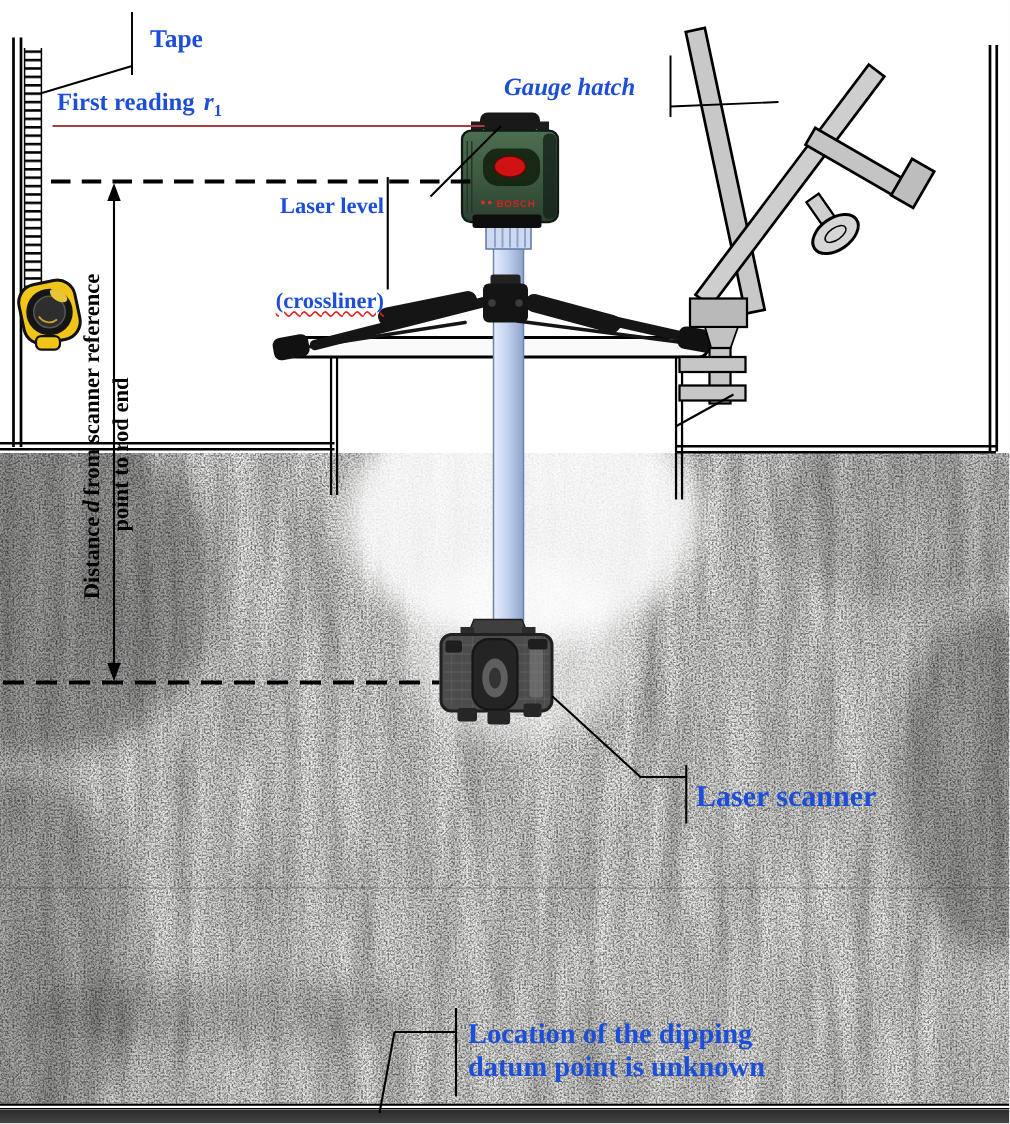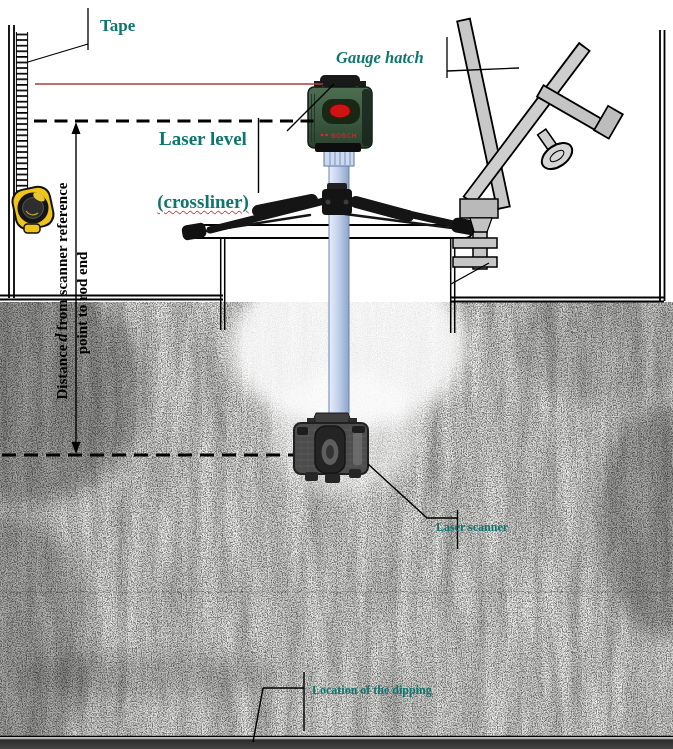--- a/index.html
+++ b/index.html
@@ -1,30 +1,30 @@
 <!DOCTYPE html>
 <html><head>
 <meta charset="utf-8">
 <style>
   html,body{margin:0;padding:0;background:#ffffff;}
   .stage{
     position:relative;width:673px;height:749px;overflow:hidden;background:#fff;
     font-family:"Liberation Serif","DejaVu Serif",serif;
   }
   .stage svg.base{position:absolute;left:0;top:0;}
-  .lbl{position:absolute;color:#0f766e;font-weight:bold;white-space:nowrap;}
+  .lbl{position:absolute;color:#1d4ed8;font-weight:bold;white-space:nowrap;}
   .lbl-tape{left:100px;top:16px;font-size:17px;}
   .lbl-first{left:38px;top:58px;font-size:16.5px;}
   .lbl-first .sym{font-style:italic;font-weight:bold;font-size:17px;margin-left:6px;}
   .lbl-first sub{font-size:11px;}
   .lbl-gauge{left:336px;top:48px;font-size:16.5px;font-style:italic;}
-  .lbl-laserlevel{left:150px;top:129px;width:106px;text-align:center;font-size:19px;line-height:19px;}
+  .lbl-laserlevel{left:150px;top:129px;width:106px;text-align:right;font-size:15px;line-height:19px;}
   .wavy{text-decoration-line:underline;text-decoration-style:wavy;text-decoration-color:#e02020;text-decoration-thickness:1px;text-underline-offset:2px;margin-top:44px;}
-  .lbl-scanner{left:436px;top:520px;font-size:12px;}
-  .lbl-datum{left:312px;top:679px;font-size:12px;line-height:22px;white-space:normal;width:200px;}
+  .lbl-scanner{left:464px;top:520px;font-size:20px;}
+  .lbl-datum{left:312px;top:679px;font-size:19px;line-height:22px;white-space:normal;width:200px;}
   .vwrap{position:absolute;width:0;height:0;}
   .vwrap .vtext{
     position:absolute;transform:translate(-50%,-50%) rotate(-90deg);
     white-space:nowrap;font-weight:bold;font-size:15px;color:#000;
   }
   .vtext .sym{font-style:italic;font-size:16px;padding:0 3px;}
   .vwrap1{left:62px;top:291px;}
   .vwrap2{left:82px;top:303px;}
 </style>
 </head>
@@ -204,20 +204,23 @@
   </g>
   <path d="M28 62 L88 44 M88 50 V8" stroke="#000" stroke-width="1.3" fill="none"></path>
   <path d="M287 131 L334 84 M258.5 118 V193" stroke="#000" stroke-width="1.4" fill="none"></path>
   <path d="M447 37 V78 M447 71 L519 68" stroke="#000" stroke-width="1.3" fill="none"></path>
   <path d="M368 464 L427 518 L457 518 M457.5 510 V549" stroke="#000" stroke-width="1.4" fill="none"></path>
   <path d="M304 672 V731 M263 688 H304 M263 688 L253 742" stroke="#000" stroke-width="1.4" fill="none"></path>
 </svg>
 
 <div class="lbl lbl-tape">Tape</div>
 
+<div class="lbl lbl-first">
+  <span>First reading</span><span class="sym">r</span><sub>1</sub>
+</div>
 
 <div class="lbl lbl-gauge">Gauge hatch</div>
 
 <div class="lbl lbl-laserlevel">
   <div>Laser level</div>
   <div class="wavy">(crossliner)</div>
 </div>
 
 <div class="vwrap vwrap1">
   <div class="vtext">
@@ -225,15 +228,16 @@
   </div>
 </div>
 <div class="vwrap vwrap2">
   <div class="vtext">point to rod end</div>
 </div>
 
 <div class="lbl lbl-scanner">Laser scanner</div>
 
 <div class="lbl lbl-datum">
   <div>Location of the dipping</div>
+  <div>datum point is unknown</div>
 </div>
 
 </div>
 
 </body></html>

